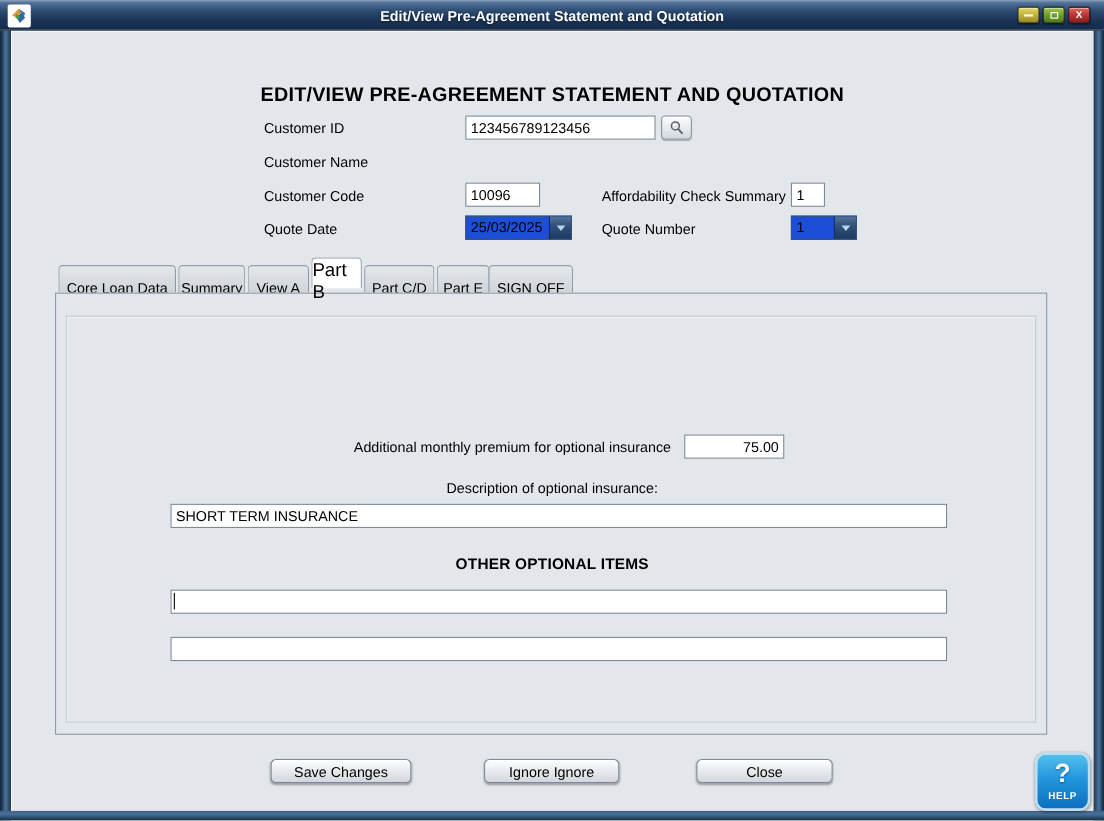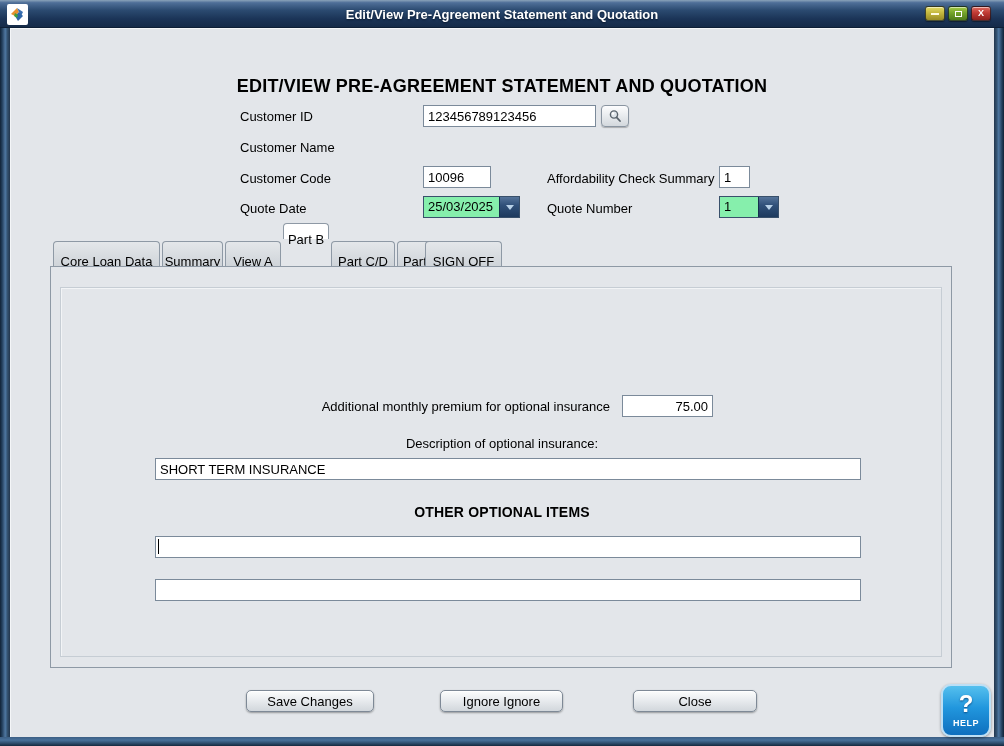--- a/index.html
+++ b/index.html
@@ -58,21 +58,21 @@
   }
 
   
   .lbl { position:absolute; font-size:13px; color:#000; white-space:nowrap; }
   .tb {
     position:absolute; background:#fff; border:1px solid #7b8a9a; font-family:"Liberation Sans",sans-serif;
     font-size:13px; color:#000; padding:0 4px; height:22px; outline:none;
   }
   .tb.num { text-align:right; }
 
-  .combo { position:absolute; height:22px; border:1px solid #39506b; background:#86efac; display:flex; }
+  .combo { position:absolute; height:22px; border:1px solid #39506b; background:#1d4ed8; display:flex; }
   .combo .cval { flex:1; font-size:13px; padding:2px 3px 0 4px; color:#000; }
   .combo .cbtn {
     width:20px; height:100%; cursor:pointer;
     background:linear-gradient(180deg,#55749a 0%, #31517a 40%, #1d3a5e 100%);
     border-left:1px solid #16304e; display:flex; align-items:center; justify-content:center;
   }
   .combo .arrow { width:0; height:0; border-left:4px solid transparent; border-right:4px solid transparent; border-top:5px solid #b9d2e8; }
 
   .icon-btn {
     position:absolute; width:28px; height:22px; border:1px solid #8a95a1; border-radius:4px;
@@ -82,21 +82,21 @@
   }
 
   
   .tab {
     position:absolute; top:241px; height:25px; border:1px solid #8e99a5; border-bottom:none;
     border-radius:4px 4px 0 0; background:linear-gradient(180deg,#e4e7ea 0%, #cfd4d9 100%);
     font-size:13px; color:#000; display:flex; align-items:center; justify-content:center; cursor:pointer;
     padding-top:15px;
   }
   .tab.active {
-    top:223px; height:16px; background:#fff; z-index:3; font-size:13px;
+    top:234px; height:28px; background:#fff; z-index:3; font-size:17px;
   }
 
   .panel {
     position:absolute; left:50px; top:266px; width:902px; height:402px;
     border:1px solid #8e99a5; background:#e3e6ea; z-index:1;
   }
   .innerbox {
     position:absolute; left:60px; top:287px; width:882px; height:370px;
     border:1px solid #c6cdd4; box-shadow:inset 1px 1px 0 #f2f4f6; z-index:2;
   }
@@ -192,21 +192,21 @@
         </div>
     </div>
   </div>
 
   <div class="tab" style="left:53px; width:107px;">Core Loan Data</div>
   <div class="tab" style="left:162px; width:61px;">Summary</div>
   <div class="tab" style="left:225px; width:56px;">View A</div>
   <div class="tab active" style="left:283px; width:46px;">Part B</div>
   <div class="tab" style="left:331px; width:64px;">Part C/D</div>
   <div class="tab" style="left:397px; width:48px;">Part E</div>
-  <div class="tab" style="left:425px; width:77px;">SIGN OFF</div>
+  <div class="tab" style="left:444px; width:77px;">SIGN OFF</div>
 
   <div class="panel"></div>
   <div class="innerbox"></div>
 
   <div class="h-partb">PART B: Optional Items</div>
   <div class="h-section" style="top:363px;">OPTIONAL ITEMS WHICH WILL BE ADDED TO INSTALMENT</div>
 
   <div class="lbl" style="left:0; top:399px; width:610px; text-align:right; z-index:3;">Additional monthly premium for optional insurance</div>
   <input class="tb num" style="left: 622px; top: 395px; width: 91px; z-index: 3;" value="75.00">
 

